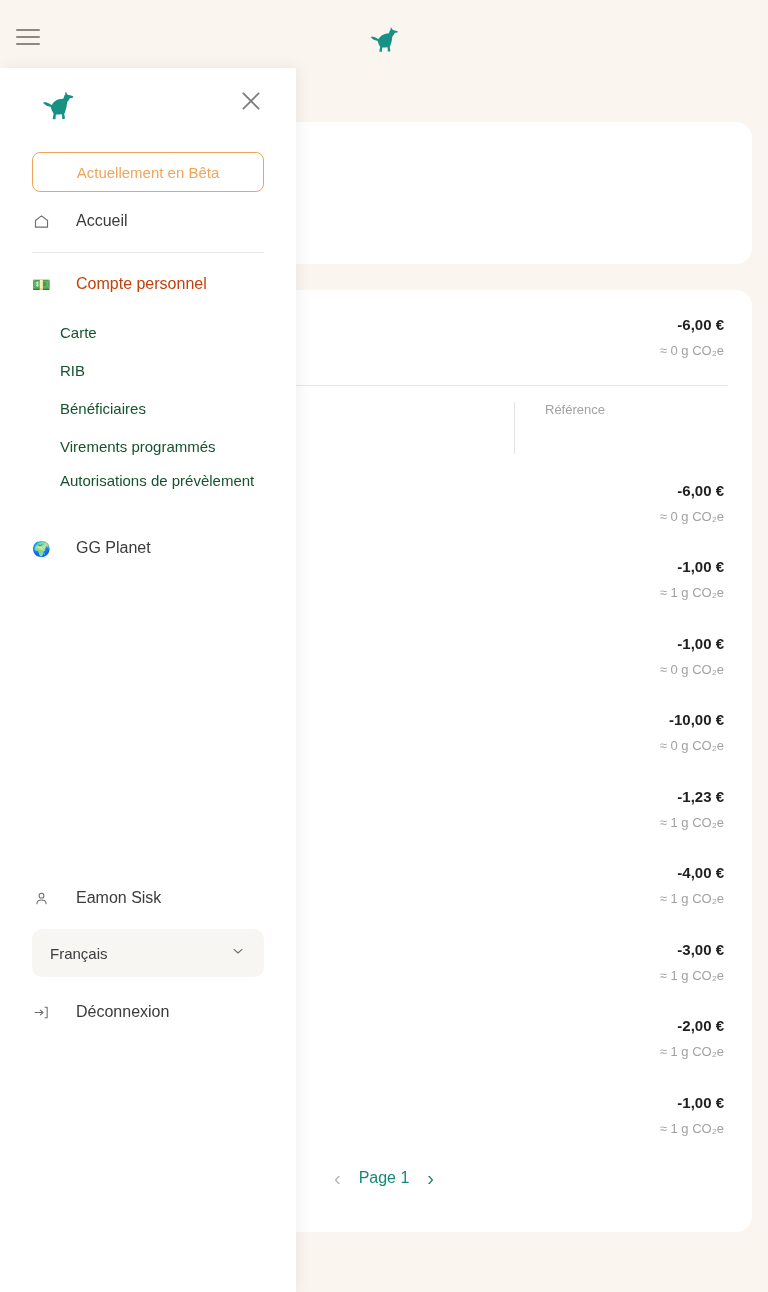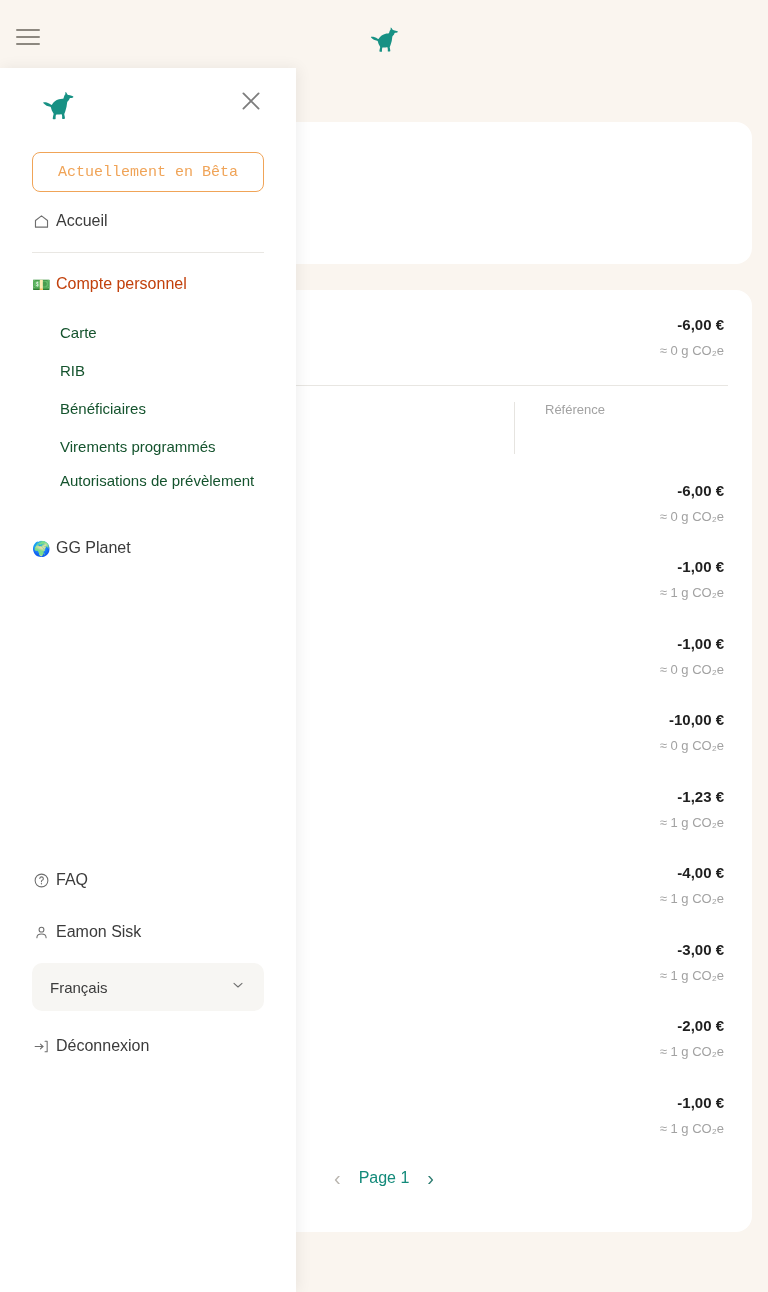--- a/index.html
+++ b/index.html
@@ -70,25 +70,25 @@
   .drawer-head { position: relative; height: 64px; }
   .drawer-logo { position: absolute; left: 40px; top: 20px; width: 38px; height: 36px; }
   .drawer-close {
     position: absolute; right: 32px; top: 20px; width: 26px; height: 26px;
     cursor: pointer; color: #7d7d7d;
   }
   .beta-badge {
     position: absolute; left: 32px; top: 84px; width: 232px; height: 40px;
     border: 1px solid #f0a458; border-radius: 8px;
     display: flex; align-items: center; justify-content: center;
-    color: #f0a458; font-size: 15px; background: #fff; cursor: pointer; font-family: Liberation Mono, monospace;
+    color: #f0a458; font-size: 15px; background: #fff; cursor: pointer;
   }
   .nav { position: absolute; left: 0; top: 136px; width: 296px; }
   .nav-item {
-    display: flex; align-items: center; gap: 6px;
+    display: flex; align-items: center; gap: 26px;
     padding: 0 32px; height: 34px; cursor: pointer;
   }
   .nav-item .lbl { font-size: 16px; color: #3b3b3b; }
   .nav-item.teal .lbl { color: #c2410c; }
   .nav-icon { width: 18px; height: 18px; display: inline-flex; align-items: center; justify-content: center; color: #6e6e6e; flex: 0 0 18px; }
   .nav-emoji { font-size: 15px; line-height: 1; width: 18px; text-align: center; flex: 0 0 18px; }
   .nav-divider { margin: 14px 32px; height: 1px; background: #e9e7e3; }
   .sub-item {
     padding: 0 32px 0 60px; height: 38px; display: flex; align-items: center;
     font-size: 15px; color: #14532d; cursor: pointer;
@@ -285,30 +285,20 @@
       <div class="nav-spacer"></div>
 
       <div class="nav-item">
         <span class="nav-emoji">🌍</span>
         <span class="lbl">GG Planet</span>
       </div>
     </div>
 
     <div class="drawer-foot">
 
-      <div class="nav-item">
-        <span class="nav-icon">
-          <svg viewBox="0 0 24 24" width="17" height="17" fill="none" stroke="currentColor" stroke-width="1.5">
-            <circle cx="12" cy="12" r="9"></circle>
-            <path d="M9.6 9.2a2.5 2.5 0 1 1 3.2 2.6c-.6.3-.9.8-.9 1.5v.4" stroke-linecap="round"></path>
-            <circle cx="11.9" cy="16.6" r=".9" fill="currentColor" stroke="none"></circle>
-          </svg>
-        </span>
-        <span class="lbl">FAQ</span>
-      </div>
 
       <div class="foot-gap"></div>
 
       <div class="nav-item">
         <span class="nav-icon">
           <svg viewBox="0 0 24 24" width="17" height="17" fill="none" stroke="currentColor" stroke-width="1.5" stroke-linecap="round">
             <circle cx="12" cy="8" r="3.4"></circle>
             <path d="M5.5 19.5c0-3.3 2.9-5.4 6.5-5.4s6.5 2.1 6.5 5.4"></path>
           </svg>
         </span>

